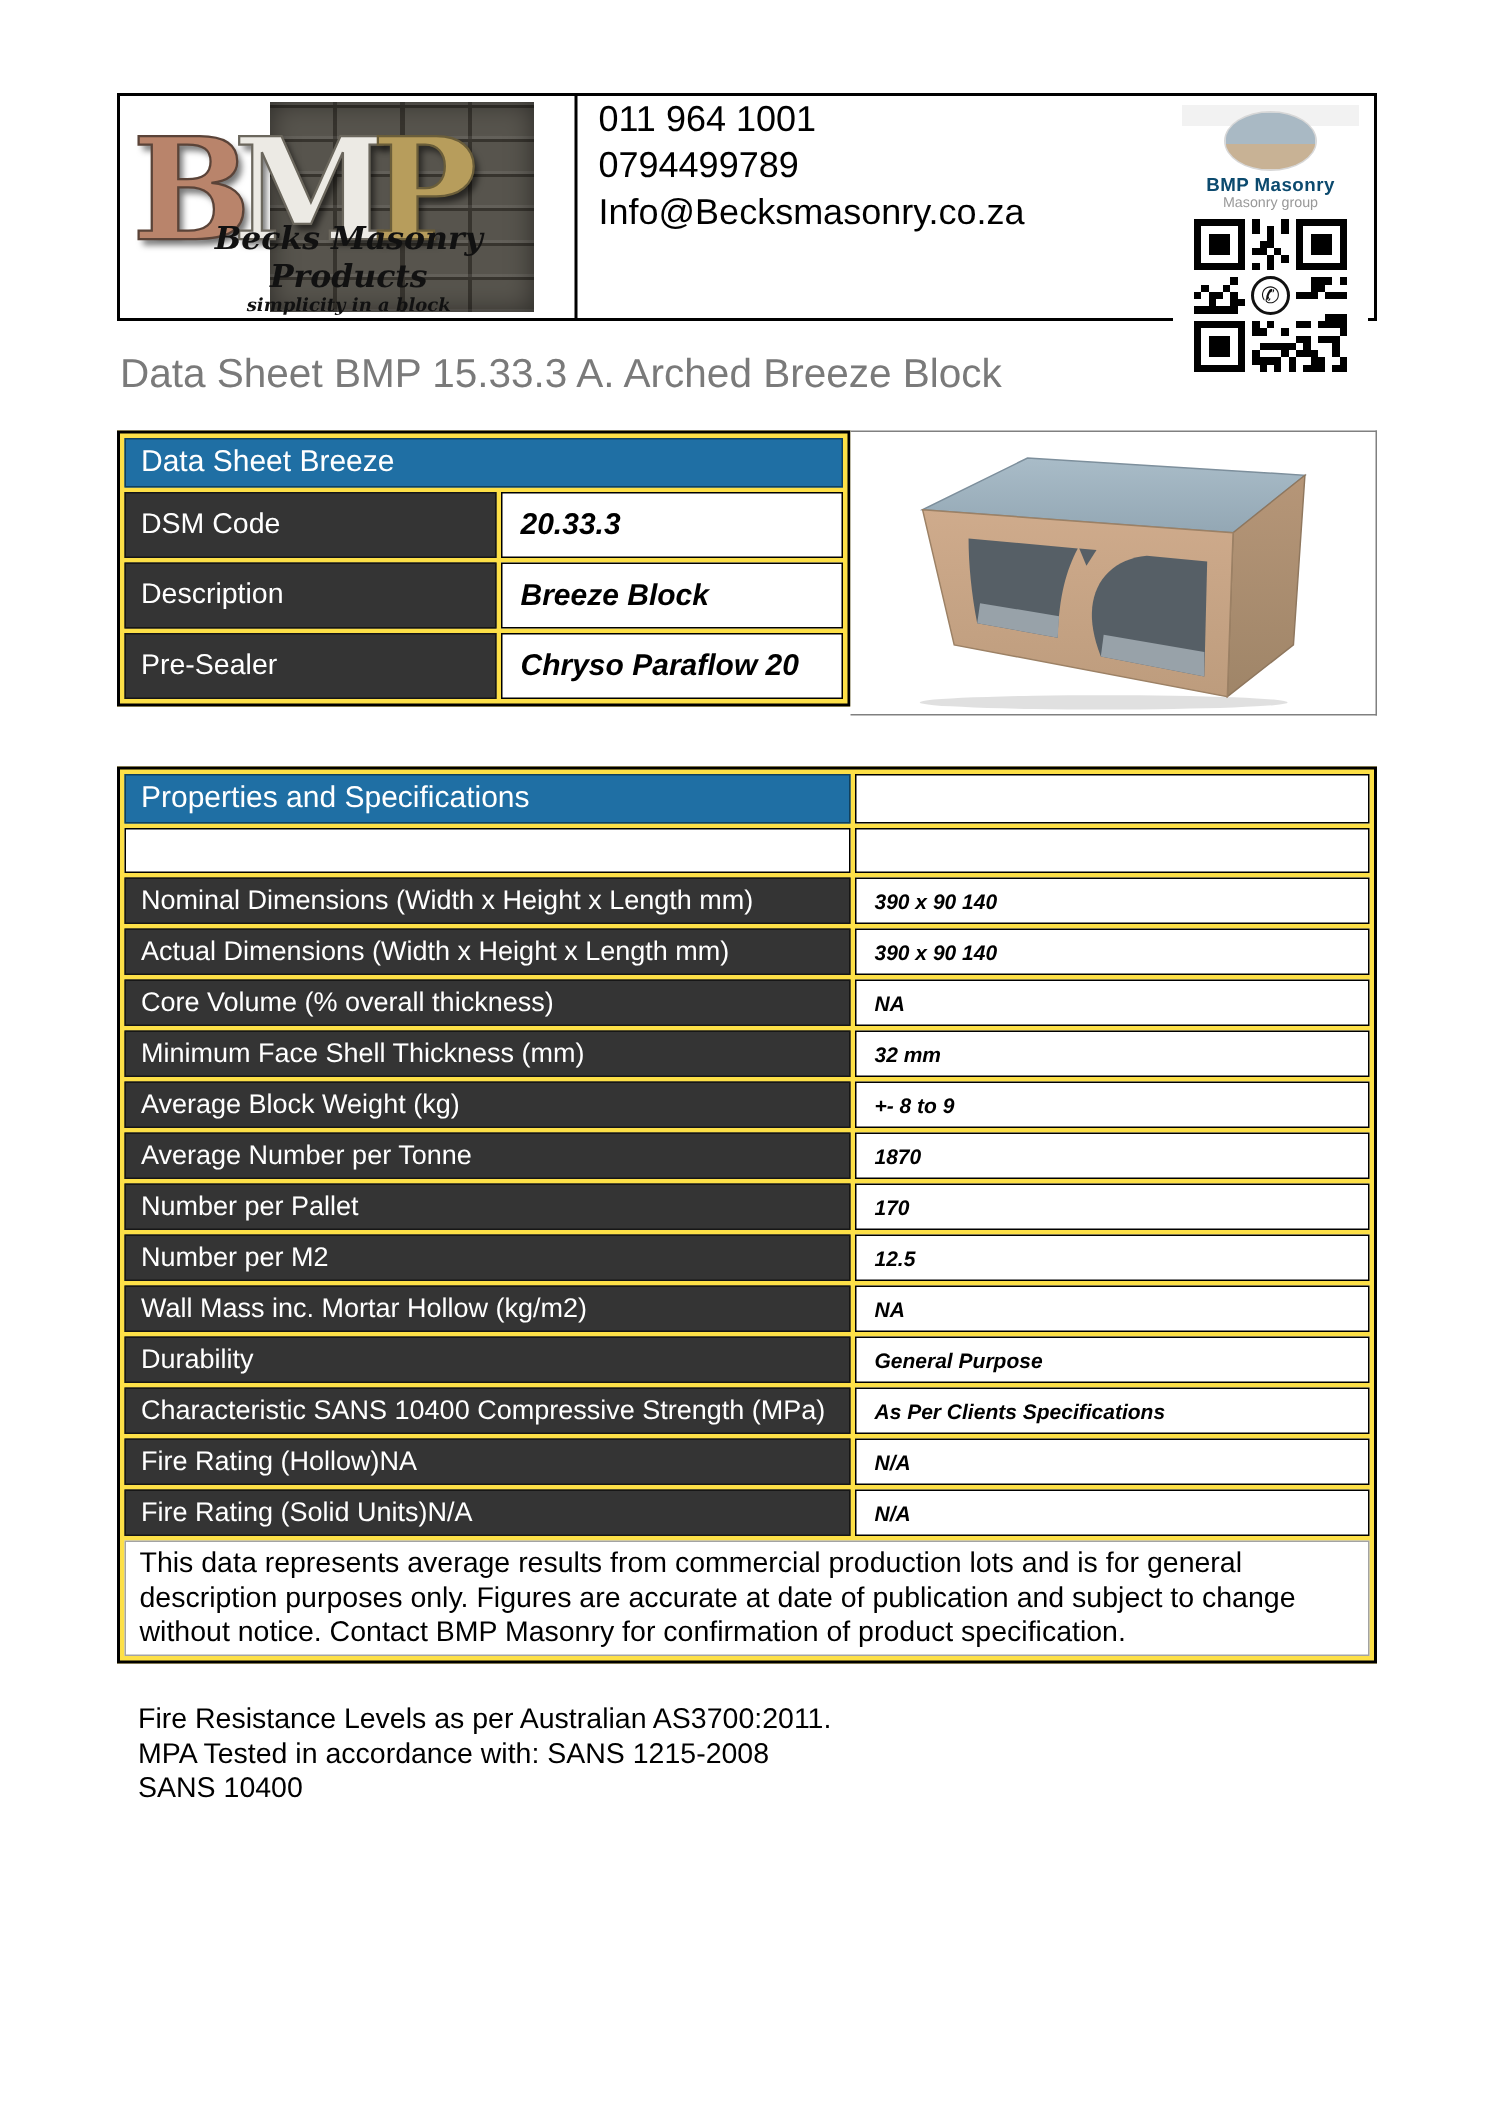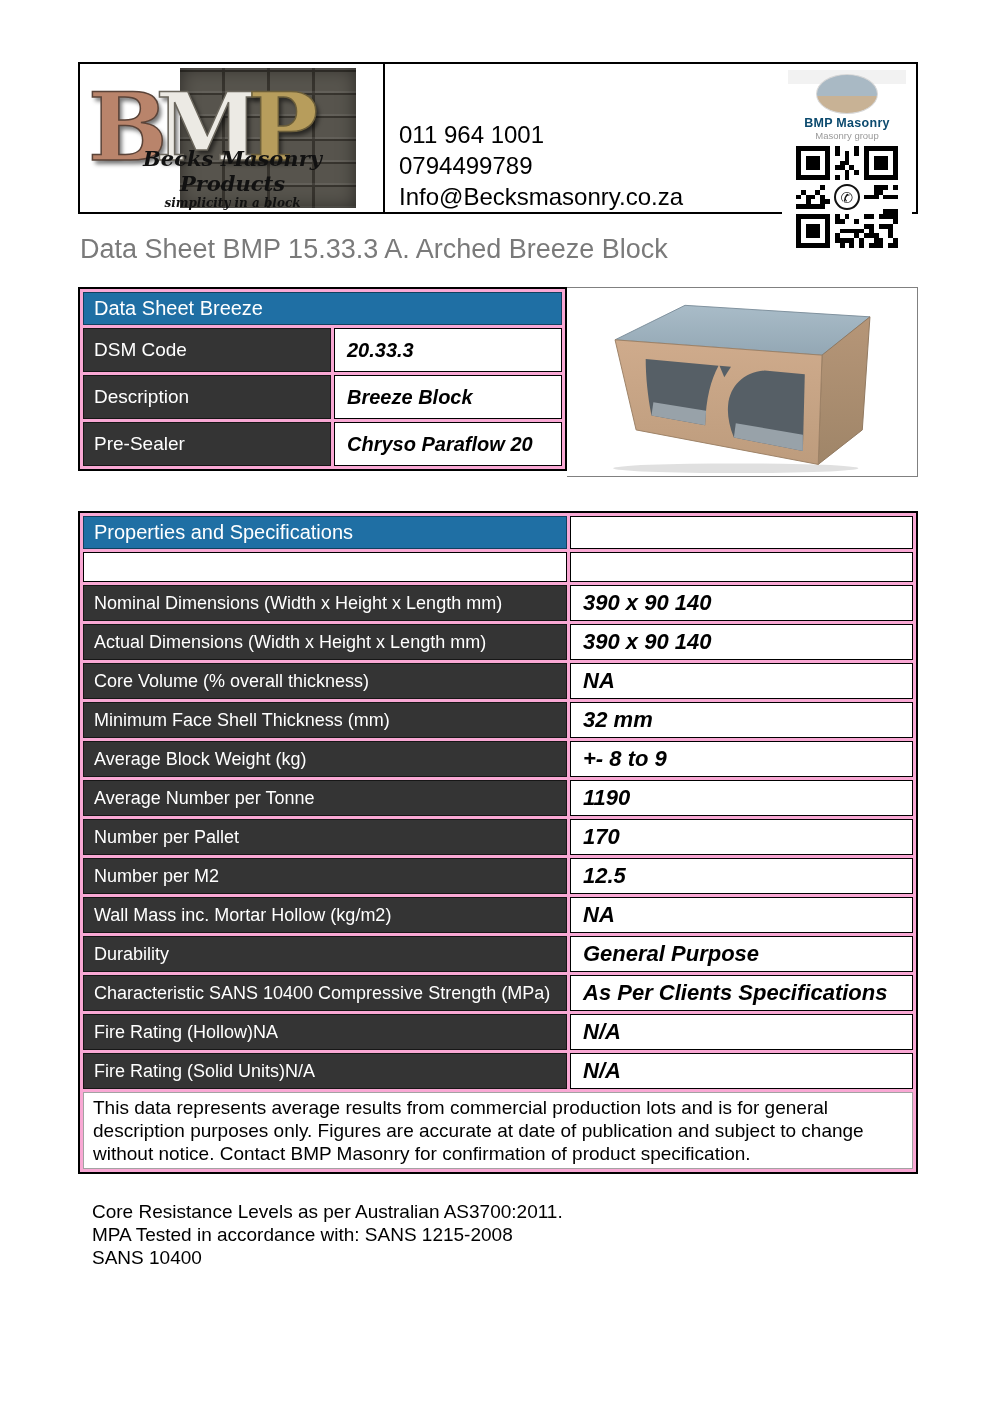--- a/index.html
+++ b/index.html
@@ -57,21 +57,21 @@
     font-style:italic;font-weight:bold;
     font-size:21px;color:#111;text-align:center;
   }
   .logo-tagline{
     position:absolute;left:10px;bottom:2px;width:285px;
     font-family:"DejaVu Serif","Liberation Serif",serif;
     font-style:italic;font-weight:bold;
     font-size:12px;color:#111;text-align:center;
   }
   .contact-cell{
-    position:relative;flex:1;display:flex;align-items:flex-end;
+    position:relative;flex:1;display:flex;align-items:flex-start;
   }
   .contact-lines{
     padding-left:14px;font-size:24px;line-height:31px;color:#000;
   }
   .wa-card{
     position:absolute;right:4px;top:4px;width:130px;height:168px;
     text-align:center;background:#fff;
   }
   .wa-photo-band{height:14px;background:#f2f2f2;margin:2px 6px 0 6px;}
   .wa-photo{
@@ -92,21 +92,21 @@
     font-size:15px;line-height:1;color:#111;
   }
 
   
   .title{
     margin:20px 0 22px 2px;
     font-size:27px;font-weight:400;color:var(--title-gray);
   }
 
   
-  table{border-collapse:separate;border-spacing:3px;background:#f9a8d4;}
+  table{border-collapse:separate;border-spacing:3px;background:#fde047;}
   .t1{width:489px;border:2px solid #000;table-layout:fixed;flex:0 0 489px;}
   .t2{width:840px;border:2px solid #000;table-layout:fixed;margin-top:34px;}
   td{vertical-align:middle;}
   .th{
     background:var(--blue);color:#fff;
     font-size:20px;padding:4px 10px;height:30px;
     border:1px solid #10405e;
   }
   .lbl{
     background:var(--dark);color:#fff;
@@ -115,21 +115,21 @@
     margin-left:45px;
   }
   .val{
     background:#fff;border:1px solid #000;
     font-weight:bold;font-style:italic;color:#000;
     padding:4px 12px;
   }
   .t1 .lbl{font-size:19px;height:44px;}
   .t1 .val{font-size:20px;}
   .t2 .lbl{font-size:18px;height:26px;line-height:21px;}
-  .t2 .val{font-size:22px;}
+  .t2 .val{font-size:14px;}
   .empty-cell{background:#fff;border:1px solid #000;height:30px;}
   .note{
     background:#fff;border:1px solid #a3a3a3;
     font-size:19px;line-height:23px;padding:3px 9px;
     font-weight:normal;font-style:normal;
   }
 
   
   .row1{display:flex;align-items:flex-start;}
   .img-box{
@@ -367,21 +367,21 @@
           <tr>
             <td class="lbl">Minimum Face Shell Thickness (mm)</td>
             <td class="val">32 mm</td>
           </tr>
           <tr>
             <td class="lbl">Average Block Weight (kg)</td>
             <td class="val">+- 8 to 9</td>
           </tr>
           <tr>
             <td class="lbl">Average Number per Tonne</td>
-            <td class="val">1190</td>
+            <td class="val">1870</td>
           </tr>
           <tr>
             <td class="lbl">Number per Pallet</td>
             <td class="val">170</td>
           </tr>
           <tr>
             <td class="lbl">Number per M2</td>
             <td class="val">12.5</td>
           </tr>
           <tr>
@@ -406,19 +406,19 @@
           </tr>
         </tbody>
       <tbody>
         <tr>
           <td class="note" colspan="2">This data represents average results from commercial production lots and is for general description purposes only. Figures are accurate at date of publication and subject to change without notice. Contact BMP Masonry for confirmation of product specification.</td>
         </tr>
       </tbody>
     </table>
 
     <div class="footer">
-      <div>Core Resistance Levels as per Australian AS3700:2011.</div>
+      <div>Fire Resistance Levels as per Australian AS3700:2011.</div>
       <div>MPA Tested in accordance with: SANS 1215-2008</div>
       <div>SANS 10400</div>
     </div>
 
   </div>
 </div>
 
 </body></html>

